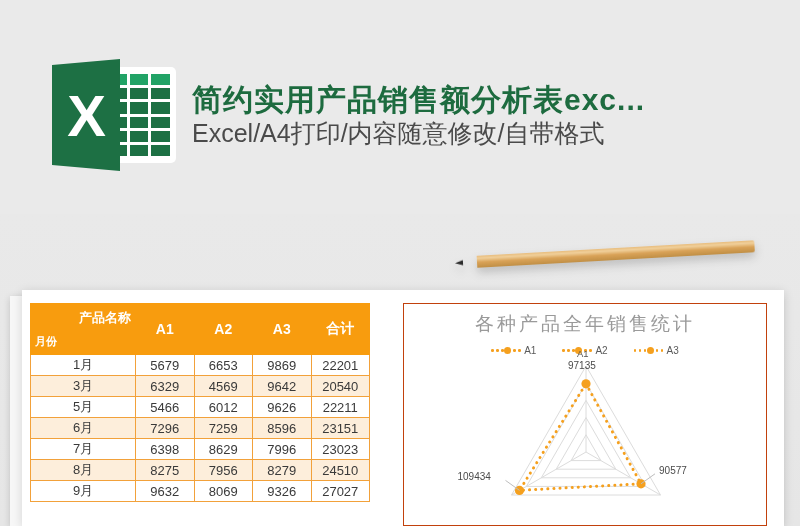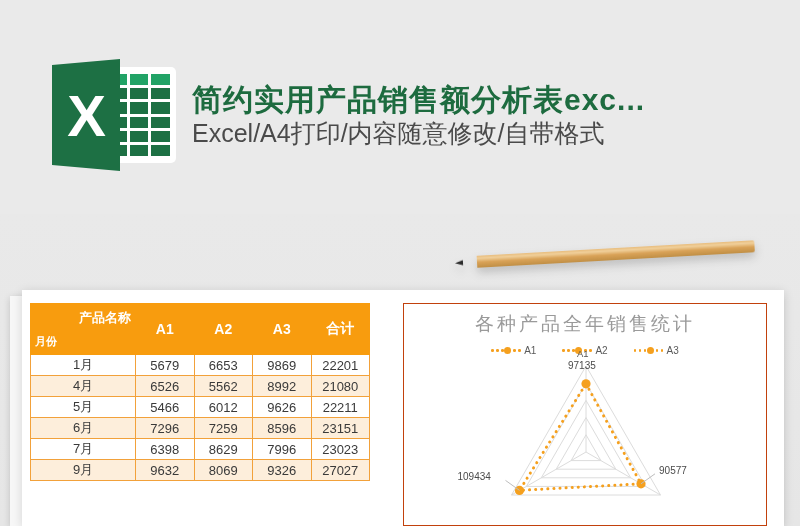--- a/index.html
+++ b/index.html
@@ -343,25 +343,25 @@
       </thead>
       <tbody id="sales-body">
           <tr>
             <td class="month">1月</td>
             <td>5679</td>
             <td>6653</td>
             <td>9869</td>
             <td>22201</td>
           </tr>
           <tr>
-            <td class="month">4月</td>
-            <td>6526</td>
-            <td>5562</td>
-            <td>8992</td>
-            <td>21080</td>
+            <td class="month">3月</td>
+            <td>6329</td>
+            <td>4569</td>
+            <td>9642</td>
+            <td>20540</td>
           </tr>
           <tr>
             <td class="month">5月</td>
             <td>5466</td>
             <td>6012</td>
             <td>9626</td>
             <td>22211</td>
           </tr>
           <tr>
             <td class="month">6月</td>
@@ -369,20 +369,27 @@
             <td>7259</td>
             <td>8596</td>
             <td>23151</td>
           </tr>
           <tr>
             <td class="month">7月</td>
             <td>6398</td>
             <td>8629</td>
             <td>7996</td>
             <td>23023</td>
+          </tr>
+          <tr>
+            <td class="month">8月</td>
+            <td>8275</td>
+            <td>7956</td>
+            <td>8279</td>
+            <td>24510</td>
           </tr>
           <tr>
             <td class="month">9月</td>
             <td>9632</td>
             <td>8069</td>
             <td>9326</td>
             <td>27027</td>
           </tr>
         </tbody>
     </table>

